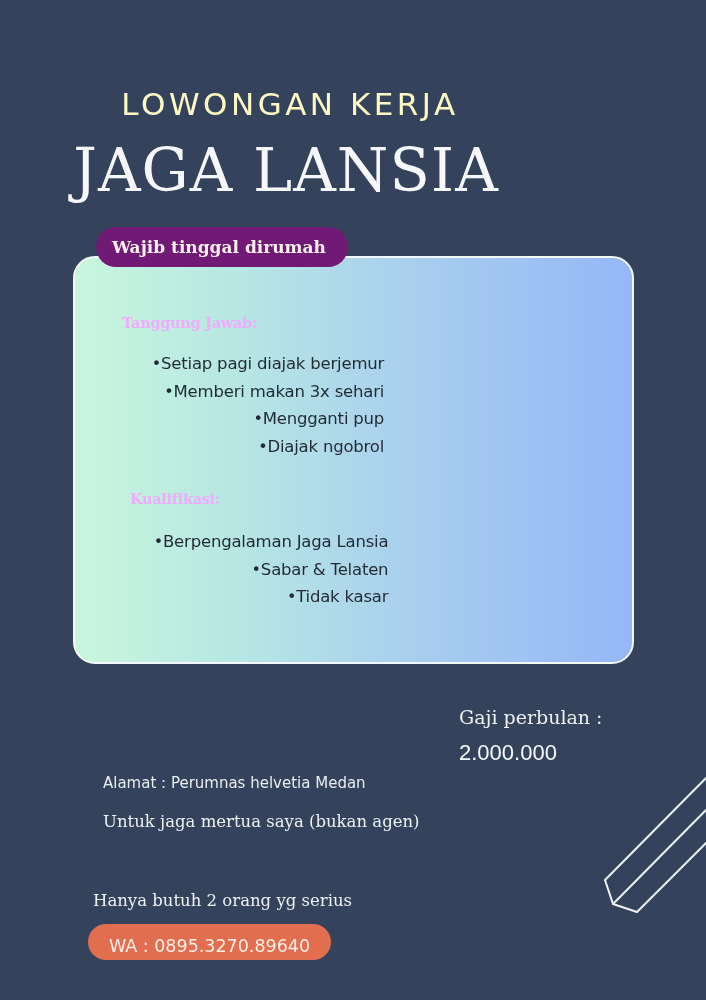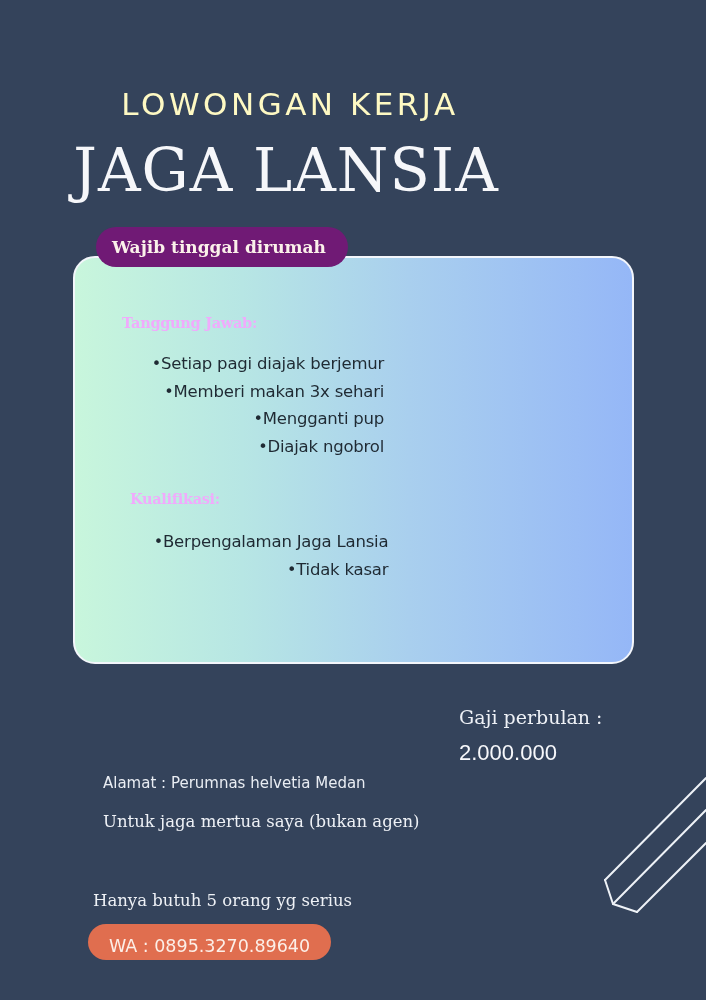--- a/index.html
+++ b/index.html
@@ -154,30 +154,31 @@
 <ul class="abs list" style="left:131px; top:334px;">
   <li><span class="bullet">•</span><span>Setiap pagi diajak berjemur</span></li>
   <li><span class="bullet">•</span><span>Memberi makan 3x sehari</span></li>
   <li><span class="bullet">•</span><span>Mengganti pup</span></li>
   <li><span class="bullet">•</span><span>Diajak ngobrol</span></li>
 </ul>
 
 <div class="abs section-head" style="left:130px; top:490px;">Kualifikasi:</div>
 <ul class="abs list" style="left:133px; top:512px;">
   <li><span class="bullet">•</span><span>Berpengalaman Jaga Lansia</span></li>
+  <li><span class="bullet">•</span><span>Sabar &amp; Telaten</span></li>
   <li><span class="bullet">•</span><span>Tidak kasar</span></li>
 </ul>
 
 <div class="abs salary-label">Gaji perbulan :</div>
 <div class="abs salary-value">2.000.000</div>
 
 <div class="abs note">Untuk jaga mertua saya (bukan agen)</div>
 <div class="abs address">Alamat : Perumnas helvetia Medan</div>
 
-<div class="abs need">Hanya butuh 5 orang yg serius</div>
+<div class="abs need">Hanya butuh 2 orang yg serius</div>
 <div class="abs wa-pill">WA : 0895.3270.89640</div>
 
 <svg class="abs pencil" width="116" height="170" viewBox="0 0 116 170">
   <g fill="none" stroke="#eef2f7" stroke-width="2" stroke-linejoin="round" stroke-linecap="round">
 
     <line x1="116" y1="18" x2="15" y2="120"></line>
 
     <polyline points="15,120 23,144 47,152"></polyline>
 
     <line x1="23" y1="144" x2="116" y2="50"></line>

